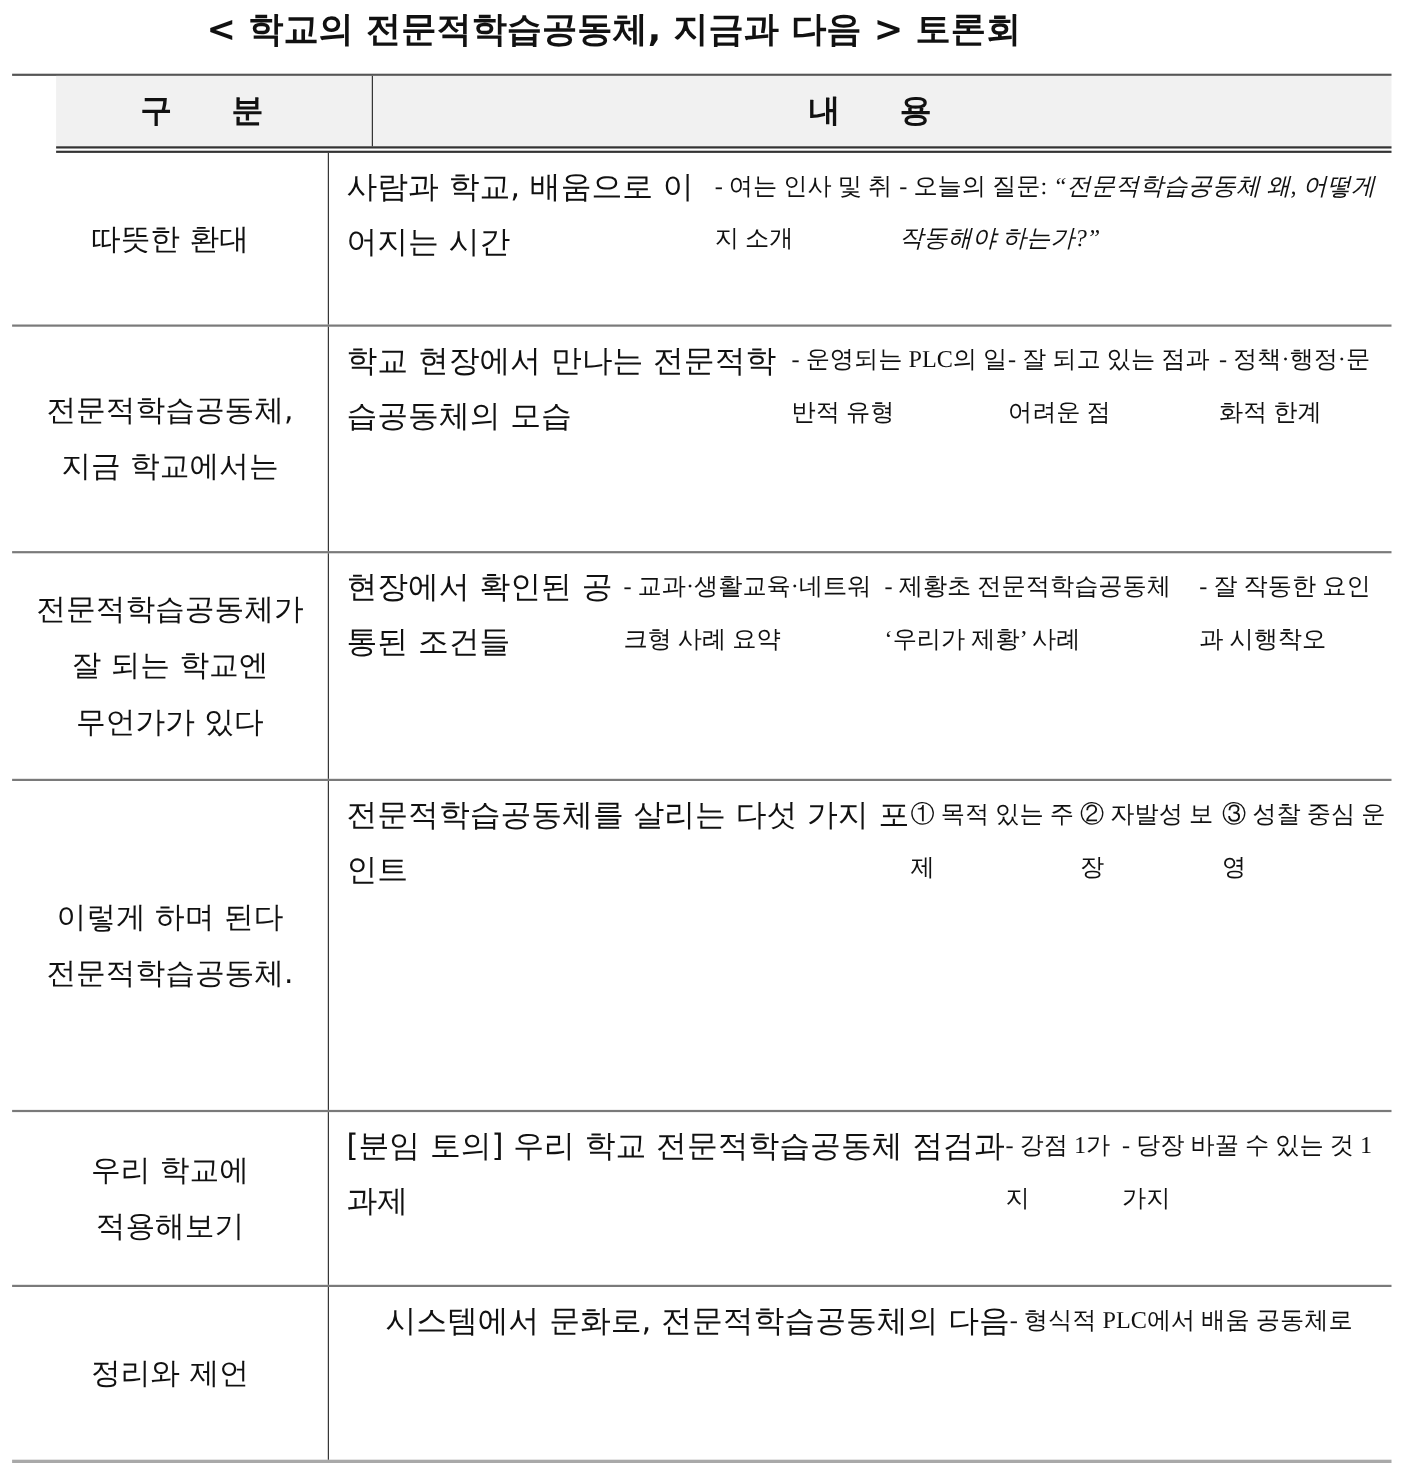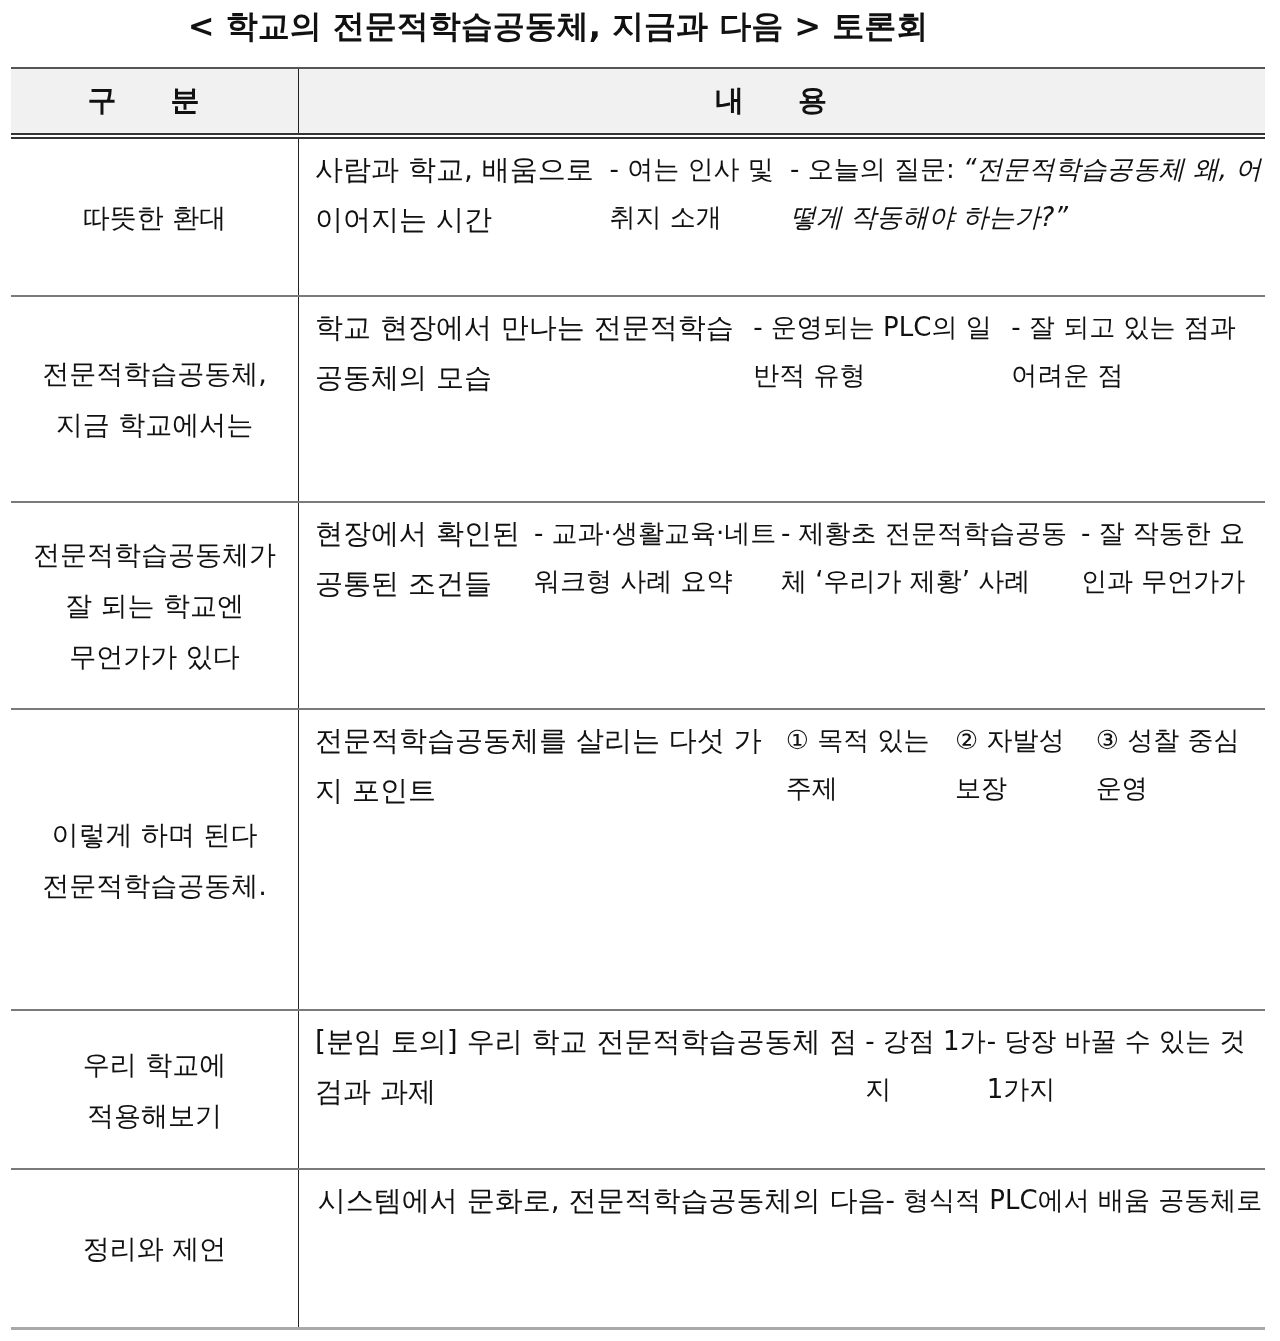--- a/index.html
+++ b/index.html
@@ -14,20 +14,21 @@
     line-height: 44px;
   }
   .table {
     position: absolute; left: 11px; top: 67px; width: 1254px;
     border-top: 2px solid #555555;
   }
   .hdr {
     display: flex; height: 64px; background: #f1f1f1;
     border-bottom: 2px solid #333333;
     position: relative;
+    margin-left: 40px;
   }
   .hdr::after {
     content: ""; position: absolute; left: 0; right: 0; bottom: -6px;
     height: 2px; background: #333333;
   }
   .hdr .c1, .hdr .c2 {
     display: flex; align-items: center; justify-content: center;
     font-size: 29px; font-weight: bold; letter-spacing: 22px;
   }
   .hdr .c1 { width: 287px; border-right: 1.5px solid #222222; }
@@ -40,21 +41,21 @@
   .row .label {
     width: 287px; border-right: 1.5px solid #222222;
     display: flex; flex-direction: column; align-items: center; justify-content: center;
     font-size: 27px; line-height: 51px; text-align: right;
   }
   .row .content {
     flex: 1; padding: 6px 0 4px 16px;
     display: flex; flex-direction: row; justify-content: center;
   }
   .headline { font-size: 28px; line-height: 50px; }
-  .item { font-size: 26px; line-height: 48px; }
+  .item { font-size: 22px; line-height: 48px; font-family: Liberation Serif, serif; }
   .q { font-style: italic; }
 </style>
 </head>
 <body>
 
 <div class="title">&lt; 학교의 전문적학습공동체, 지금과 다음 &gt; 토론회</div>
 
 <div class="table">
   <div class="hdr">
     <div class="c1">구 분</div>
@@ -76,34 +77,35 @@
 
     <div class="row" style="height:204px">
       <div class="label">
         <div>전문적학습공동체,</div>
         <div>지금 학교에서는</div>
       </div>
       <div class="content">
         <div class="headline">학교 현장에서 만나는 전문적학습공동체의 모습</div>
         <div class="item">- 운영되는 PLC의 일반적 유형</div>
         <div class="item">- 잘 되고 있는 점과 어려운 점</div>
+        <div class="item">- 정책·행정·문화적 한계</div>
       </div>
     </div>
 
     <div class="row" style="height:205px">
       <div class="label">
         <div>전문적학습공동체가</div>
         <div>잘 되는 학교엔</div>
         <div>무언가가 있다</div>
       </div>
       <div class="content">
         <div class="headline">현장에서 확인된 공통된 조건들</div>
         <div class="item">- 교과·생활교육·네트워크형 사례 요약</div>
         <div class="item">- 제황초 전문적학습공동체 ‘우리가 제황’ 사례</div>
-        <div class="item">- 잘 작동한 요인과 무언가가</div>
+        <div class="item">- 잘 작동한 요인과 시행착오</div>
       </div>
     </div>
 
     <div class="row" style="height:299px">
       <div class="label">
         <div>이렇게 하며 된다</div>
         <div>전문적학습공동체.</div>
       </div>
       <div class="content">
         <div class="headline">전문적학습공동체를 살리는 다섯 가지 포인트</div>

